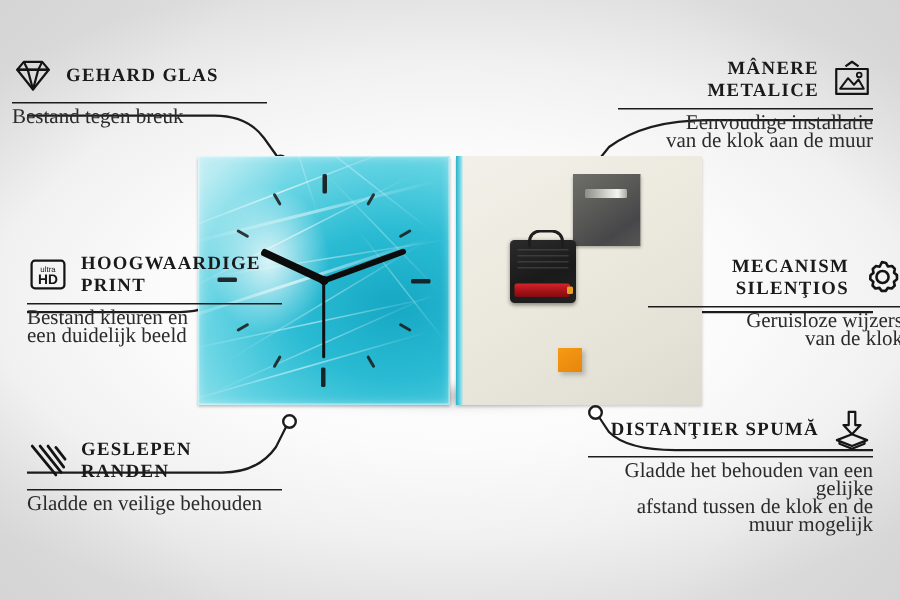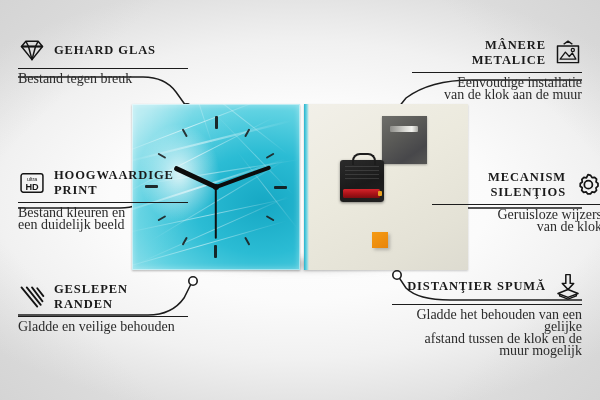--- a/index.html
+++ b/index.html
@@ -243,21 +243,21 @@
             <i></i>
             <i></i>
             <i></i>
           </div>
         <div class="battery"></div>
       </div>
       <div class="foam"></div>
     </div>
   </div>
 
-  <div class="callout" style="left:18px;top:36px;width:170px;">
+  <div class="callout" style="left:8px;top:36px;width:170px;">
     <div class="head">
       <span class="ico">
         <svg viewBox="0 0 32 32" fill="none" stroke="#141414" stroke-width="1.7" stroke-linejoin="round">
           <path d="M4 12 L16 27 L28 12 Z"></path>
             <path d="M4 12 L9 6 H23 L28 12 Z"></path>
           <path d="M9 6 L12 12 L16 27 L20 12 L23 6"></path>
             <path d="M4 12 H28"></path>
         </svg>
       </span>
       <span class="ctitle">GEHARD GLAS</span>
@@ -279,21 +279,21 @@
       </span>
       <span class="ctitle" style="max-width:128px">HOOGWAARDIGE PRINT</span>
     </div>
     <div class="rule" style="width:170px;margin-top:4px;"></div>
     <div class="cdesc" style="margin-top:4px;">
       <div>Bestand kleuren en</div>
       <div>een duidelijk beeld</div>
     </div>
   </div>
 
-  <div class="callout" style="left:18px;top:282px;width:170px;">
+  <div class="callout" style="left:18px;top:292px;width:170px;">
     <div class="head">
       <span class="ico">
         <svg viewBox="0 0 32 32" stroke="#141414" stroke-width="2.1" stroke-linecap="round">
           <path d="M4 5 L22 27"></path>
             <path d="M10 5 L26 25"></path>
             <path d="M16 5 L28 21"></path>
             <path d="M22 6 L29 15"></path>
         </svg>
       </span>
       <span class="ctitle" style="max-width:128px">GESLEPEN RANDEN</span>

